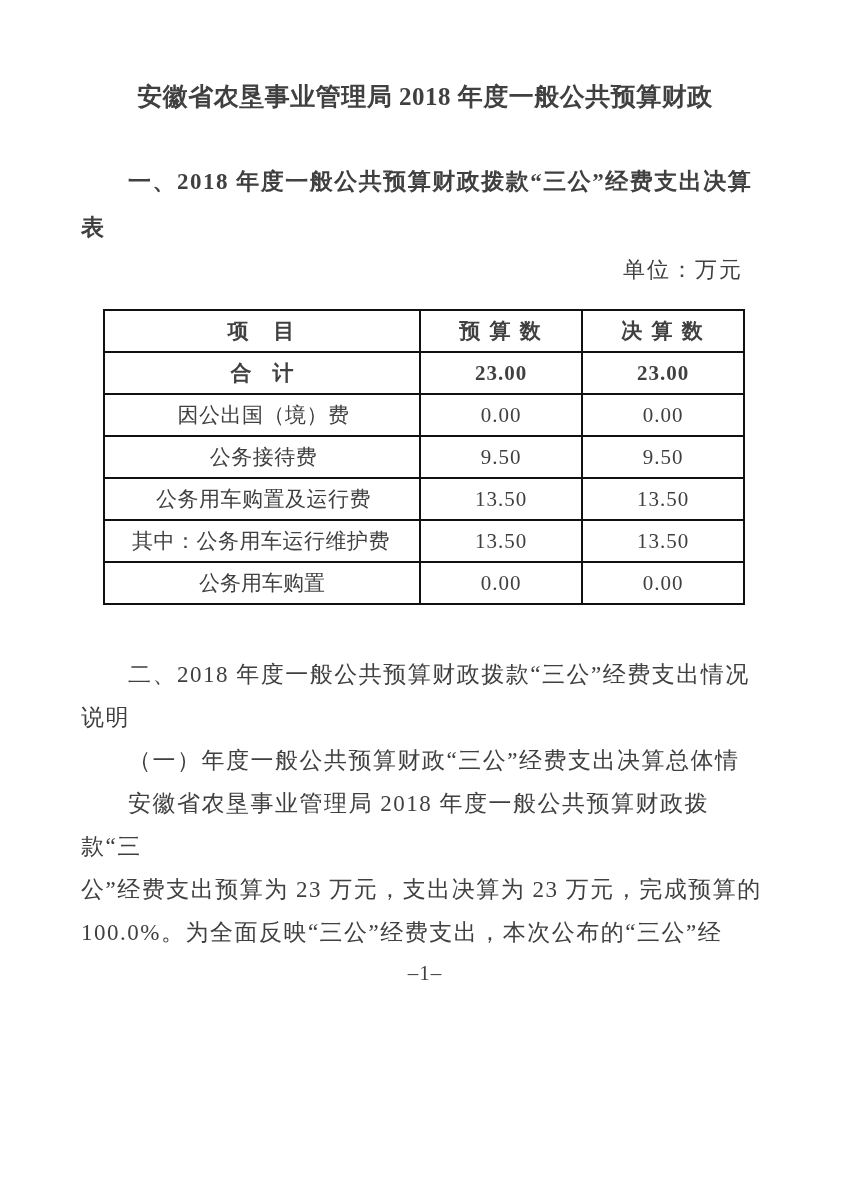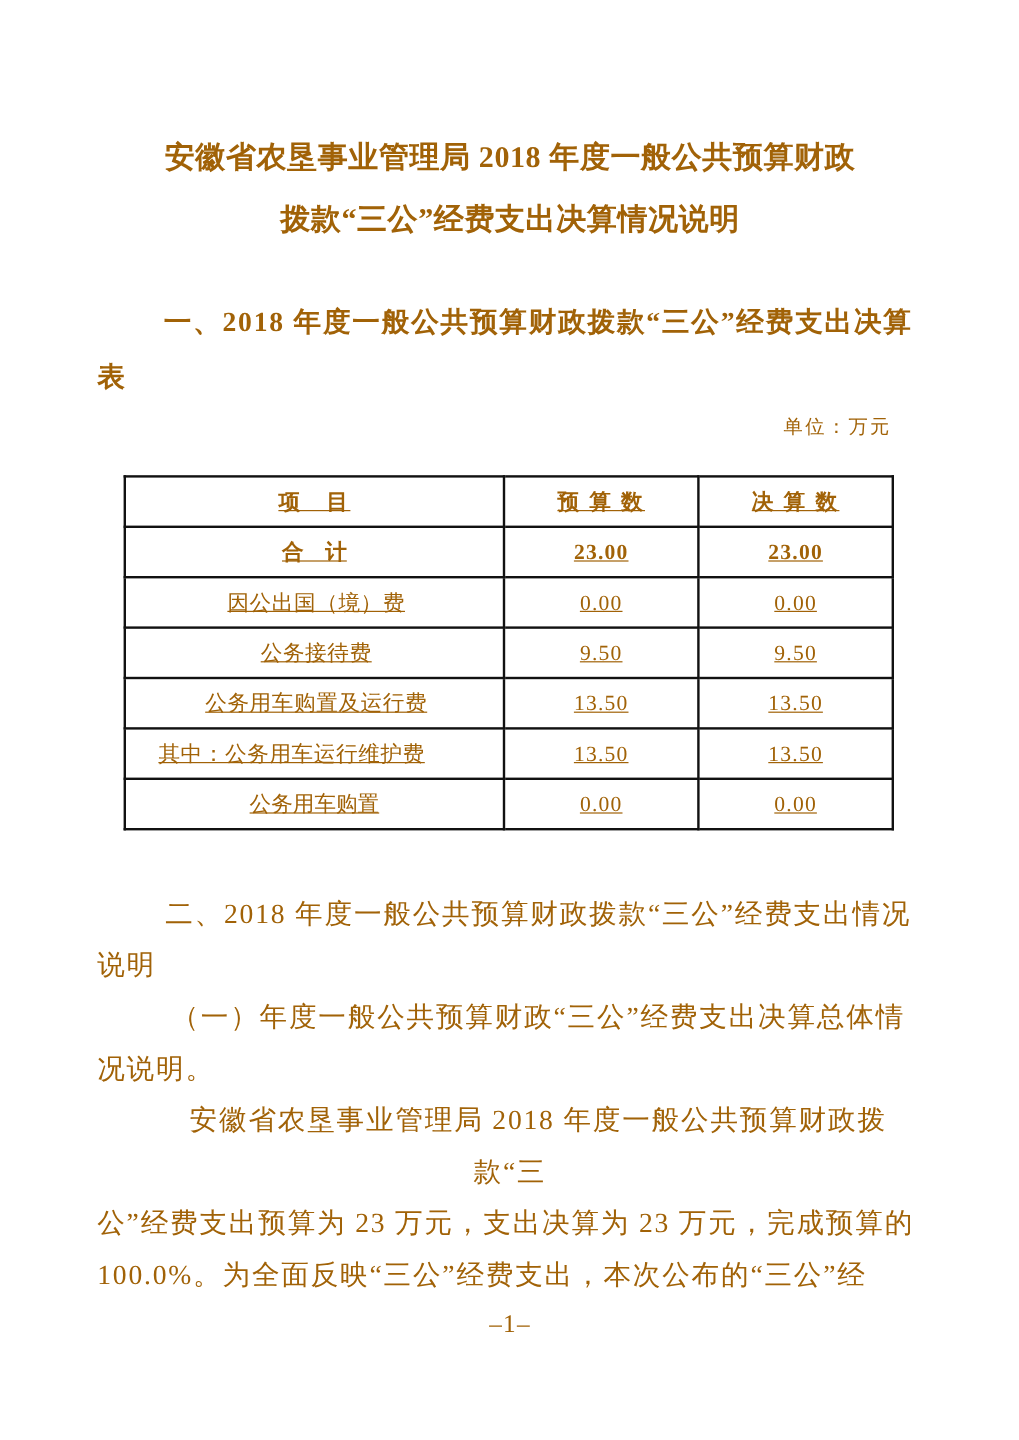--- a/index.html
+++ b/index.html
@@ -7,63 +7,62 @@
     padding: 0;
     background: #e8e8e8;
   }
   .page {
     position: relative;
     width: 849px;
     height: 1200px;
     margin: 0 auto;
     background: #ffffff;
     box-sizing: border-box;
-    padding: 106px 80px 0 81px;
+    padding: 71px 80px 0 81px;
     font-family: "Liberation Serif", "DejaVu Serif", serif;
-    color: #a16207;
+    color: #404040;
     overflow: hidden;
   }
   .doc-title {
     text-align: center;
     font-weight: 700;
     font-size: 25px;
     line-height: 52px;
     letter-spacing: 0.5px;
   }
   .h1 {
     margin-top: 36px;
     font-weight: 700;
     font-size: 23px;
     line-height: 46px;
     letter-spacing: 1.5px;
   }
-  .indent2 { text-indent: 47px; text-align: center; }
+  .indent2 { text-indent: 47px; }
   .unit {
     margin-top: 2px;
     text-align: right;
     padding-right: 26px;
-    font-size: 16px;
+    font-size: 22px;
     line-height: 34px;
     font-weight: 400;
     letter-spacing: 2px;
   }
   table.expense-table {
     border-collapse: collapse;
     table-layout: fixed;
     width: 640px;
     margin: 22px 0 0 22px;
   }
   .expense-table th, .expense-table td {
     border: 2px solid #111111;
     height: 40px;
     padding: 0 6px;
-    font-size: 18px;
+    font-size: 21px;
     vertical-align: middle;
     box-sizing: content-box;
-    text-decoration: underline;
   }
   .expense-table th {
     font-weight: 700;
     text-align: center;
     letter-spacing: 2px;
   }
   .row-total td { font-weight: 700; }
   .c-center { text-align: center; }
   .c-left   { text-align: center; padding-left: 9px !important;  letter-spacing: 0.5px; margin-left: 26px; }
   .c-indent { text-align: left; padding-left: 27px !important; letter-spacing: 0.5px; }
@@ -90,21 +89,20 @@
     font-weight: 400;
   }
 </style>
 </head>
 <body>
 
 <div class="page">
 
   <div class="doc-title">
     <div>安徽省农垦事业管理局 2018 年度一般公共预算财政</div>
-    <div>拨款“三公”经费支出决算情况说明</div>
   </div>
 
   <div class="h1">
     <div class="indent2">一、2018 年度一般公共预算财政拨款“三公”经费支出决算</div>
     <div>表</div>
   </div>
 
   <div class="unit">单位：万元</div>
 
   <table class="expense-table">
@@ -151,21 +149,20 @@
         <td class="num">0.00</td>
         <td class="num">0.00</td>
       </tr>
     </tbody>
   </table>
 
   <div class="h2">
     <div class="indent2">二、2018 年度一般公共预算财政拨款“三公”经费支出情况</div>
     <div>说明</div>
     <div class="indent2">（一）年度一般公共预算财政“三公”经费支出决算总体情</div>
-    <div>况说明。</div>
   </div>
 
   <div class="para">
     <div class="indent2">安徽省农垦事业管理局 2018 年度一般公共预算财政拨款“三</div>
     <div>公”经费支出预算为 23 万元，支出决算为 23 万元，完成预算的</div>
     <div>100.0%。为全面反映“三公”经费支出，本次公布的“三公”经</div>
   </div>
 
   <div class="page-footer">–1–</div>
 

